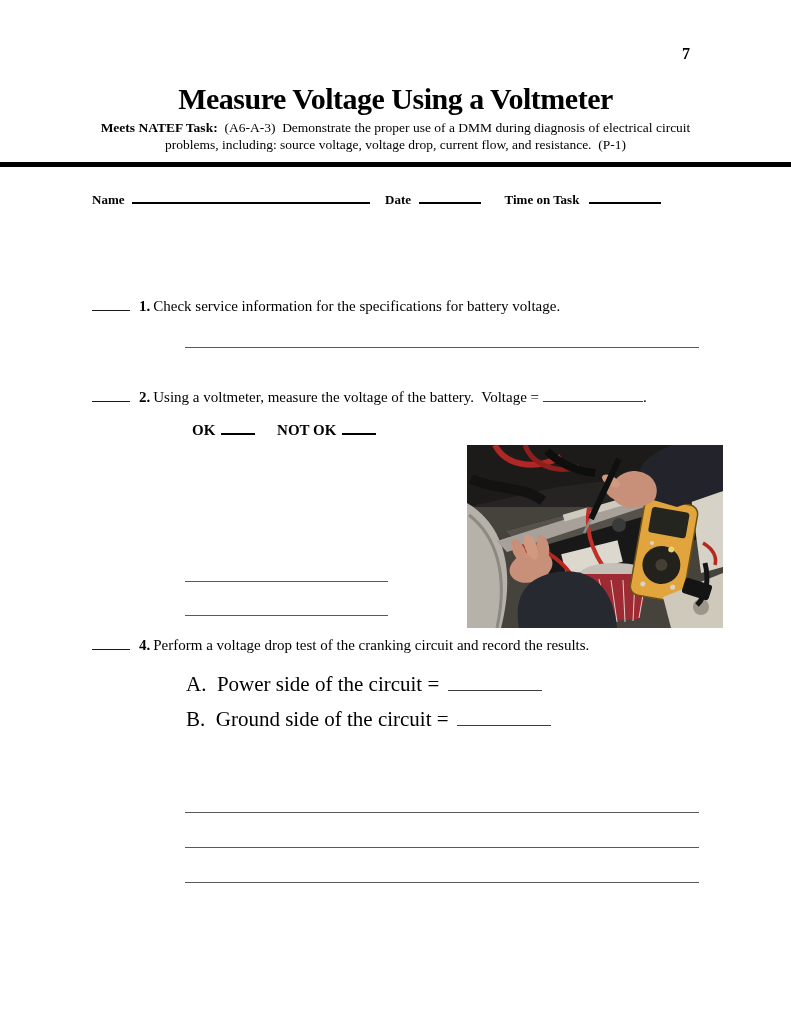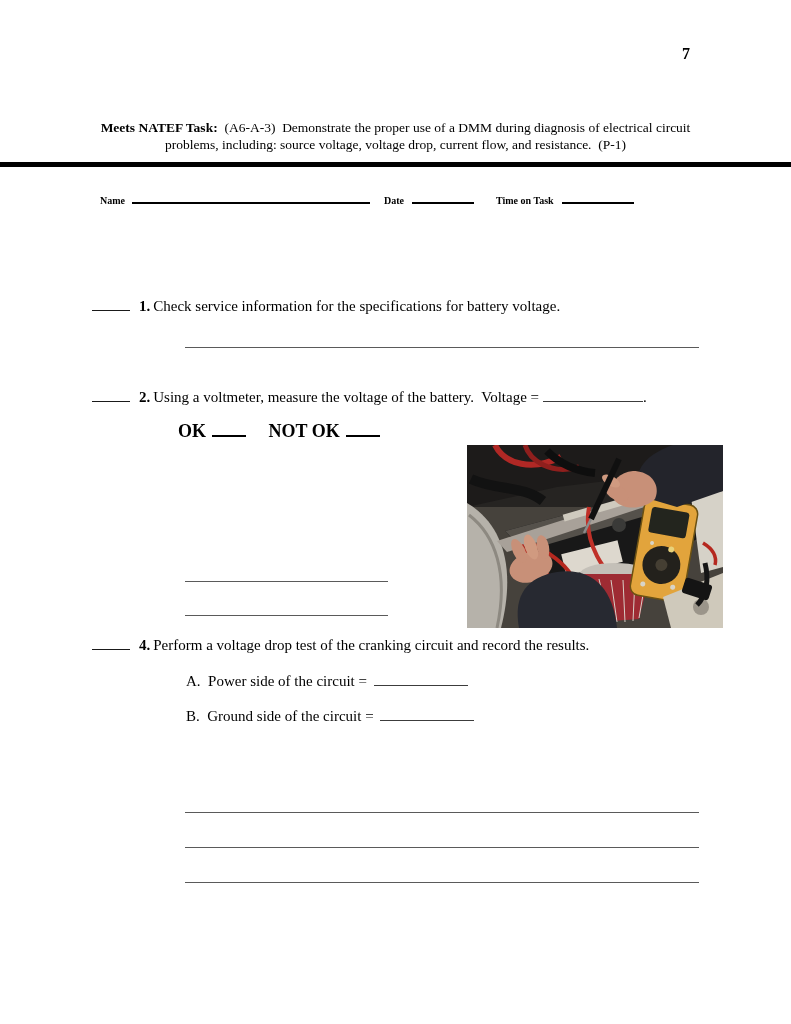--- a/index.html
+++ b/index.html
@@ -25,21 +25,21 @@
     position:absolute; top:119px; left:90px; width:611px;
     text-align:center; font-size:13.5px; line-height:17px;
   }
   .natef .bold { font-weight:bold;margin-top:36px; }
   .rule {
     position:absolute; top:162px; left:0;
     width:791px; height:5px; background:#000;
   }
   .info-row {
     position:absolute; left:92px;
-    font-size:10px; font-weight:bold; white-space:nowrap;margin-left:8px;
+    font-size:13px; font-weight:bold; white-space:nowrap;
   }
   .blank {
     display:inline-block;
     border-bottom:2px solid #000;
     height:14px;
     vertical-align:baseline;
   }
   .blank.thin { border-bottom:1.4px solid #3c3c3c; }
   .eval-digit { display:inline-block; margin-left:17px; }
   .task {
@@ -58,43 +58,44 @@
     display:inline-block; width:245px;
     white-space:normal; vertical-align:top;
     line-height:18px;
   }
   .ans-line {
     position:absolute;
     border-top:1.5px solid #5a5a5a;
     height:0;
   }
   .ok-row {
-    position:absolute; left:178px; top:421px;
-    font-size:18px; font-weight:bold; white-space:nowrap;
+    position:absolute; left:192px; top:421px;
+    font-size:15px; font-weight:bold; white-space:nowrap;
   }
   .ok-row .blank { width:34px; border-bottom:2.2px solid #000; margin-left:6px; }
   .ok-row .gap { display:inline-block; width:18px; }
   .sub-item {
     position:absolute; left:186px;
-    font-size:15px; white-space:nowrap;
+    font-size:21px; white-space:nowrap;
   }
   .photo {
     position:absolute; left:467px; top:445px;
     width:256px; height:183px;
     background:#46423c;
   }
   .photo svg { display:block; width:100%; height:100%; }
 </style>
 </head>
 <body>
 
 <div class="page">
 
   <div class="page-number">7</div>
 
+  <div class="title">Measure Voltage Using a Voltmeter</div>
 
   <div class="natef"><span class="bold">Meets NATEF Task:</span>&nbsp; <span>(A6-A-3)</span>&nbsp; <span>Demonstrate the proper use of a DMM during diagnosis of electrical circuit problems, including: source voltage, voltage drop, current flow, and resistance.</span>&nbsp; <span>(P-1)</span></div>
 
   <div class="rule"></div>
 
   <div class="info-row" style="top:190px;">
     <span>Name</span>
     <span class="blank" style="width:238px; margin-left:4px;"></span>
     <span style="margin-left:12px;">Date</span>
     <span class="blank" style="width:62px; margin-left:5px;"></span>

